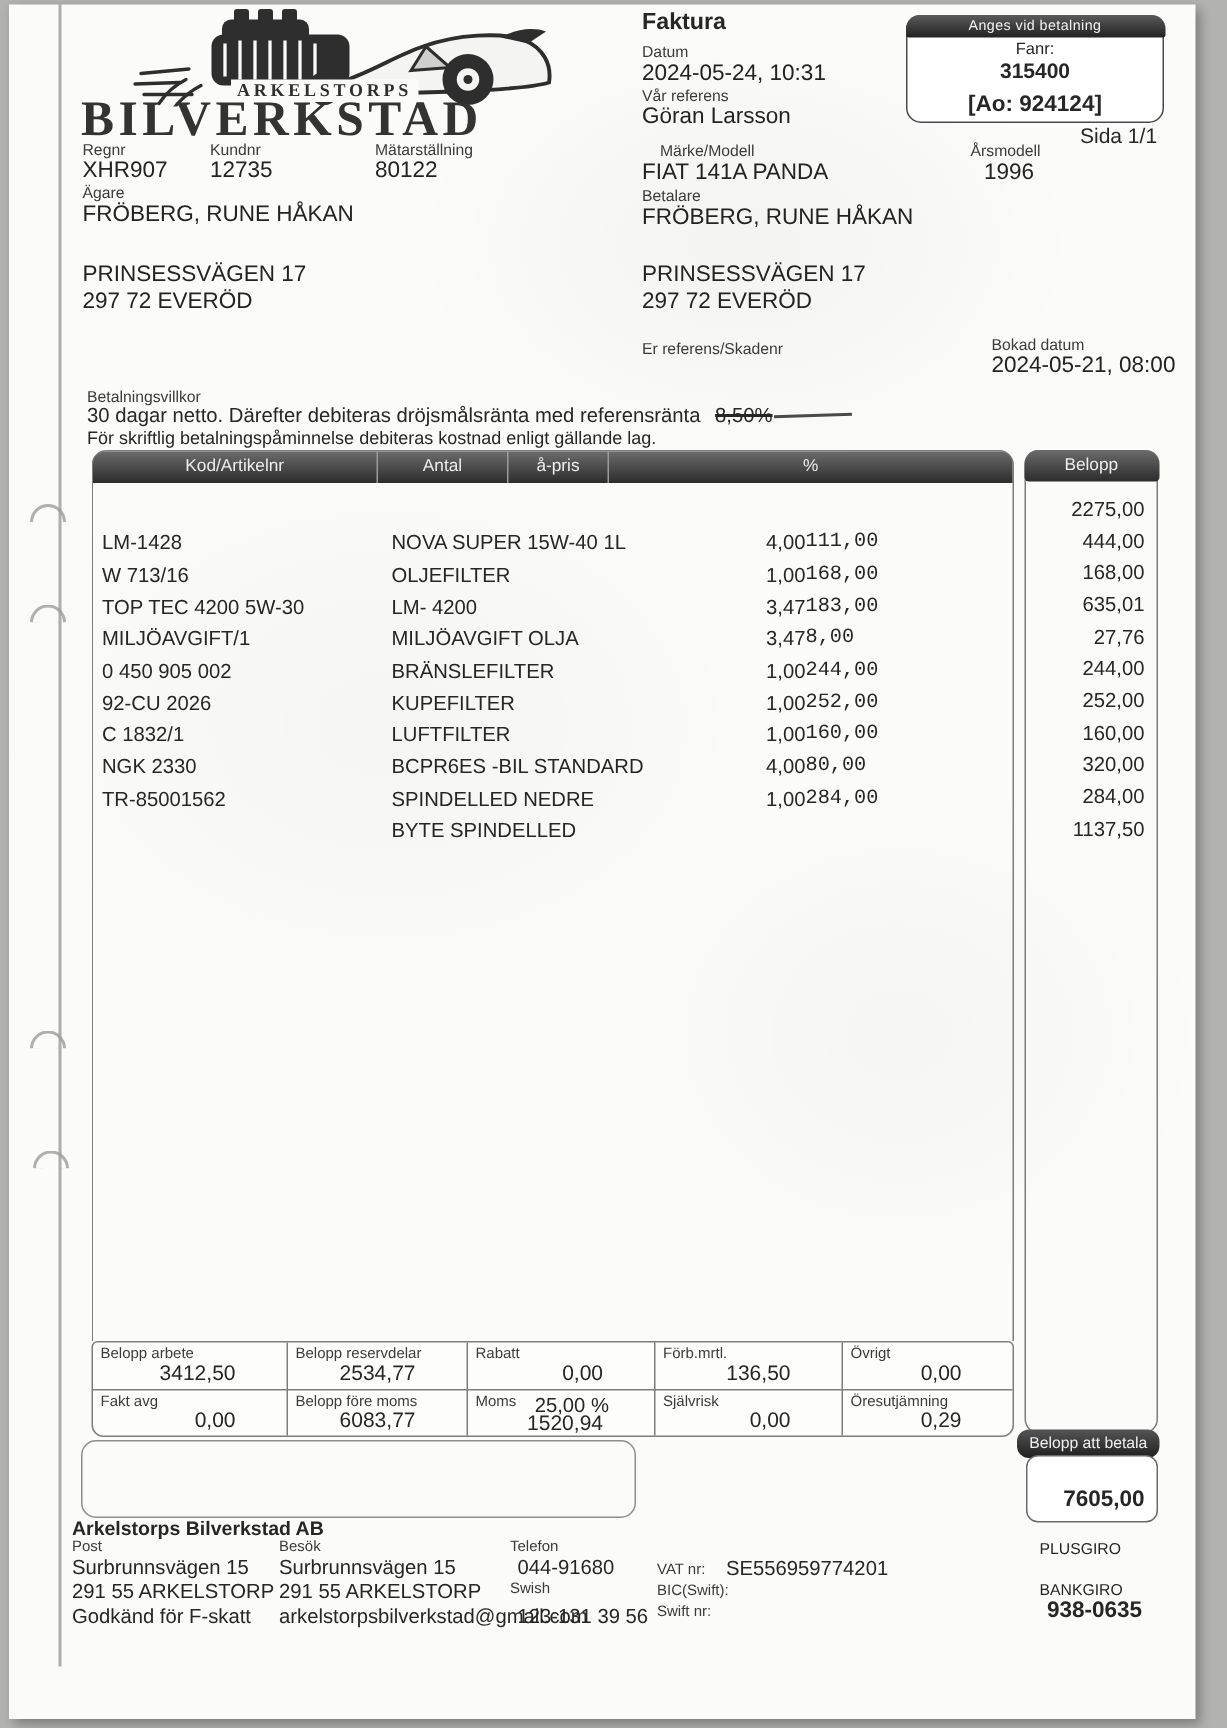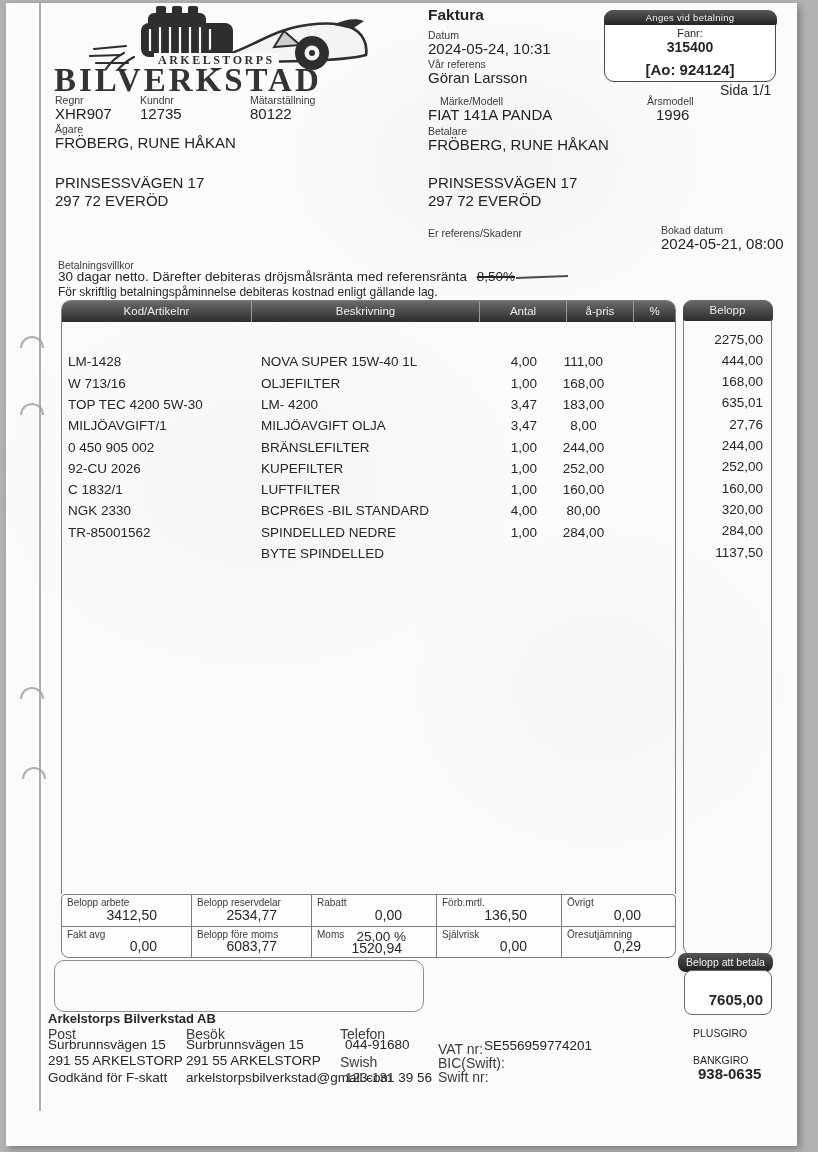--- a/index.html
+++ b/index.html
@@ -40,21 +40,21 @@
   .strike-tail { display:inline-block; width:52px; height:2px; background:#4a4a4a; vertical-align:3px; margin-left:1px; transform:rotate(-2deg); }
 
   
   .itable { position:absolute; left:55px; top:297px; width:615px; height:594px; border:1.5px solid #7d7d7b; border-bottom:none; border-radius:10px 10px 0 0; }
   .ithead { display:flex; height:21px; background:linear-gradient(180deg,#6b6b6b,#2c2c2c); border-radius:8px 8px 0 0; color:#eee; font-size:11.5px; }
   .ithead > div { line-height:21px; text-align:center; border-right:1px solid #9a9a9a; }
   .ithead > div:last-child { border-right:none; }
   .h-code{width:190px;} .h-desc{width:228px;} .h-qty{width:87px;} .h-price{width:67px;} .h-pct{flex:1;}
   .itbody { position:relative; height:573px; }
   .trow { position:absolute; left:6px; display:flex; font-size:13.5px; white-space:nowrap; }
-  .c-code{width:193px;} .c-desc{width:221px;} .c-qty{width:55px; text-align:right;} .c-price{width:93px; text-align:center;}
+  .c-code{width:193px;} .c-desc{width:221px;} .c-qty{width:55px; text-align:right;} .c-price{width:93px; text-align:left;font-family:Liberation Mono, monospace;}
 
   .btable { position:absolute; left:677px; top:297px; width:89px; height:656px; border:1.5px solid #7d7d7b; border-radius:10px; background:transparent; }
   .bthead { height:21px; margin:-1.5px -1.5px 0 -1.5px; background:linear-gradient(180deg,#6b6b6b,#2c2c2c); border-radius:9px 9px 3px 3px; color:#eee; font-size:11.5px; text-align:center; line-height:21px; }
   .btbody { position:relative; }
   .amt { position:absolute; right:8px; font-size:13.5px; }
 
   
   .tgrid { position:absolute; left:55px; top:891px; width:615px; height:64px; border:1.5px solid #7d7d7b; border-radius:4px 4px 8px 8px; display:grid; grid-template-columns:129px 120px 125px 125px 1fr; grid-template-rows:1fr 1fr; background:#fdfdfb; }
   .tcell { position:relative; border-left:1.5px solid #7d7d7b; border-top:1.5px solid #7d7d7b; }
   .tcell.col0 { border-left:none; }
@@ -67,21 +67,21 @@
   .emptybox { position:absolute; left:48px; top:957px; width:370px; height:52px; border:1.5px solid #8e8e8c; border-radius:10px; }
   .duebox { position:absolute; left:425px; top:953px; width:282px; height:56px; border:1.5px solid #8e8e8c; border-radius:10px; padding:8px 0 0 34px; }
   .due-l { display:inline-block; font-weight:bold; font-size:13.5px; letter-spacing:.5px; }
   .due-d { display:inline-block; font-weight:bold; font-size:15px; margin-left:28px; }
 
   .amt-tab { position:absolute; left:672px; top:950px; width:95px; height:19px; background:linear-gradient(180deg,#555,#1f1f1f); border-radius:8px; color:#f0f0f0; font-size:10.5px; text-align:center; line-height:19px; }
   .amt-box { position:absolute; left:678px; top:967px; width:88px; height:45px; background:#fff; border:1.5px solid #6a6a6a; border-radius:8px; }
   .amt-box .v { position:absolute; right:8px; bottom:6px; font-weight:bold; font-size:15px; }
 
   .foot-company { position:absolute; left:42px; top:1008px; font-weight:bold; font-size:13px; }
-  .f-lbl { font-size:14px; color:#3b3b3b; }
+  .f-lbl { font-size:10px; color:#3b3b3b; }
   .f-val { font-size:13.5px; }
 </style>
 </head>
 <body>
 
 <div class="page">
   <div class="paper">
 
     <div class="scan-edge"></div>
     <div class="arc" style="left:14px; top:333px;"></div>
@@ -164,21 +164,20 @@
     <div class="abs lbl" style="left:52px; top:256px;">Betalningsvillkor</div>
     <div class="abs" style="left:52px; top:266px; font-size:13.5px; white-space:nowrap;">
       <span>30 dagar netto. Därefter debiteras dröjsmålsränta med referensränta</span>
       <span class="strike" style="margin-left:6px;">8,50%</span><span class="strike-tail"></span>
     </div>
     <div class="abs" style="left:52px; top:282px; font-size:12px;">För skriftlig betalningspåminnelse debiteras kostnad enligt gällande lag.</div>
 
     <div class="itable">
       <div class="ithead">
         <div class="h-code">Kod/Artikelnr</div>
-        <div class="h-desc">Beskrivning</div>
         <div class="h-qty">Antal</div>
         <div class="h-price">å-pris</div>
         <div class="h-pct">%</div>
       </div>
       <div class="itbody">
           <div class="trow" style="top: 32.3px;">
             <div class="c-code">LM-1428</div>
             <div class="c-desc">NOVA SUPER 15W-40 1L</div>
             <div class="c-qty">4,00</div>
             <div class="c-price">111,00</div>

